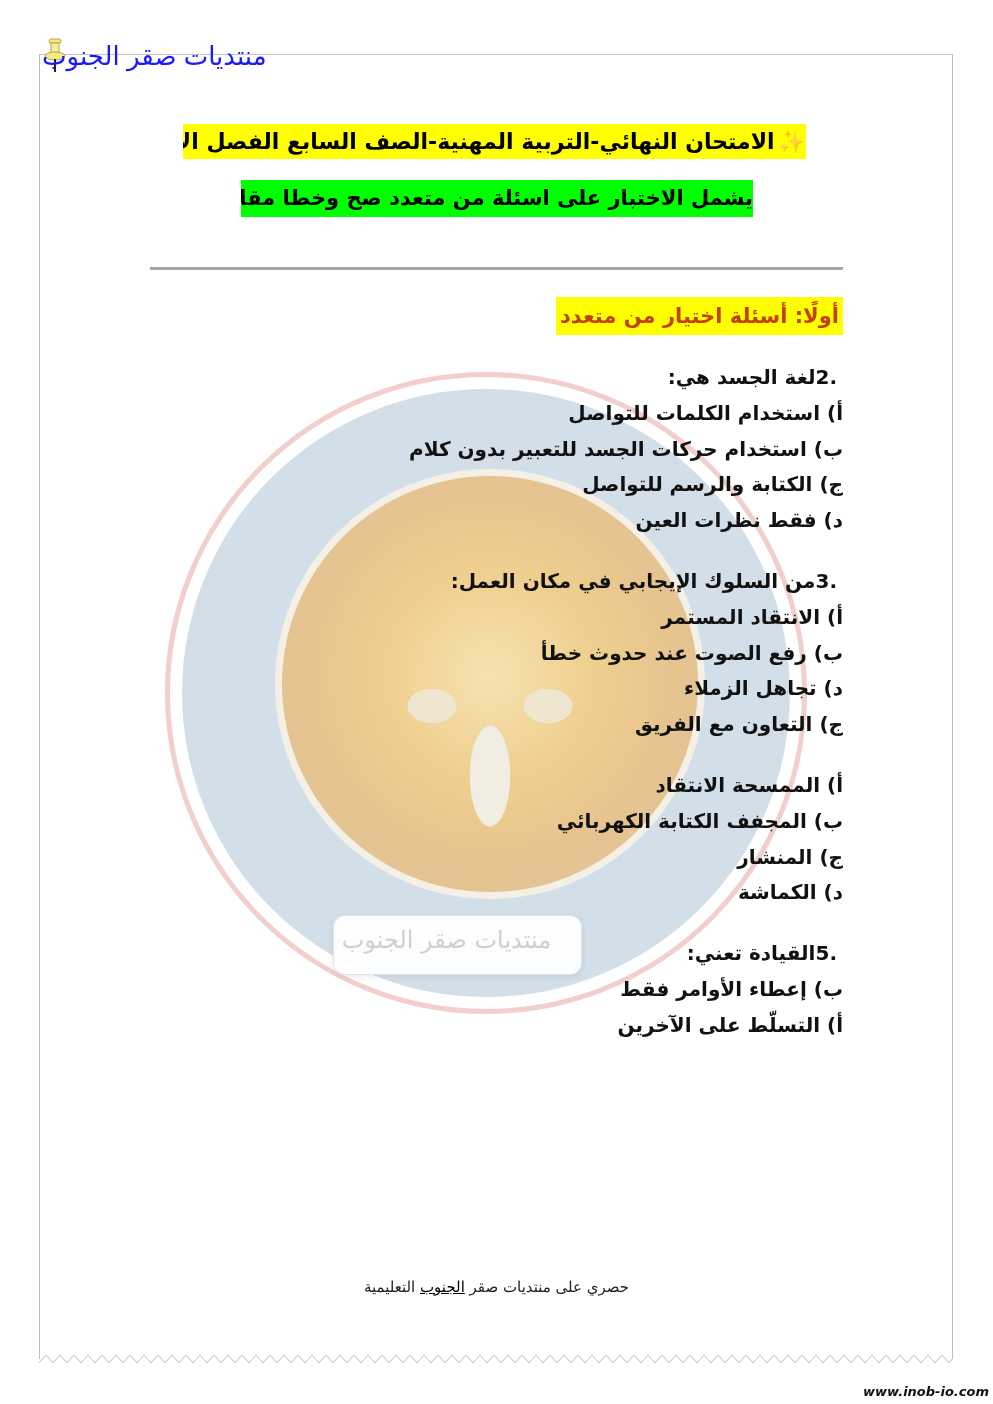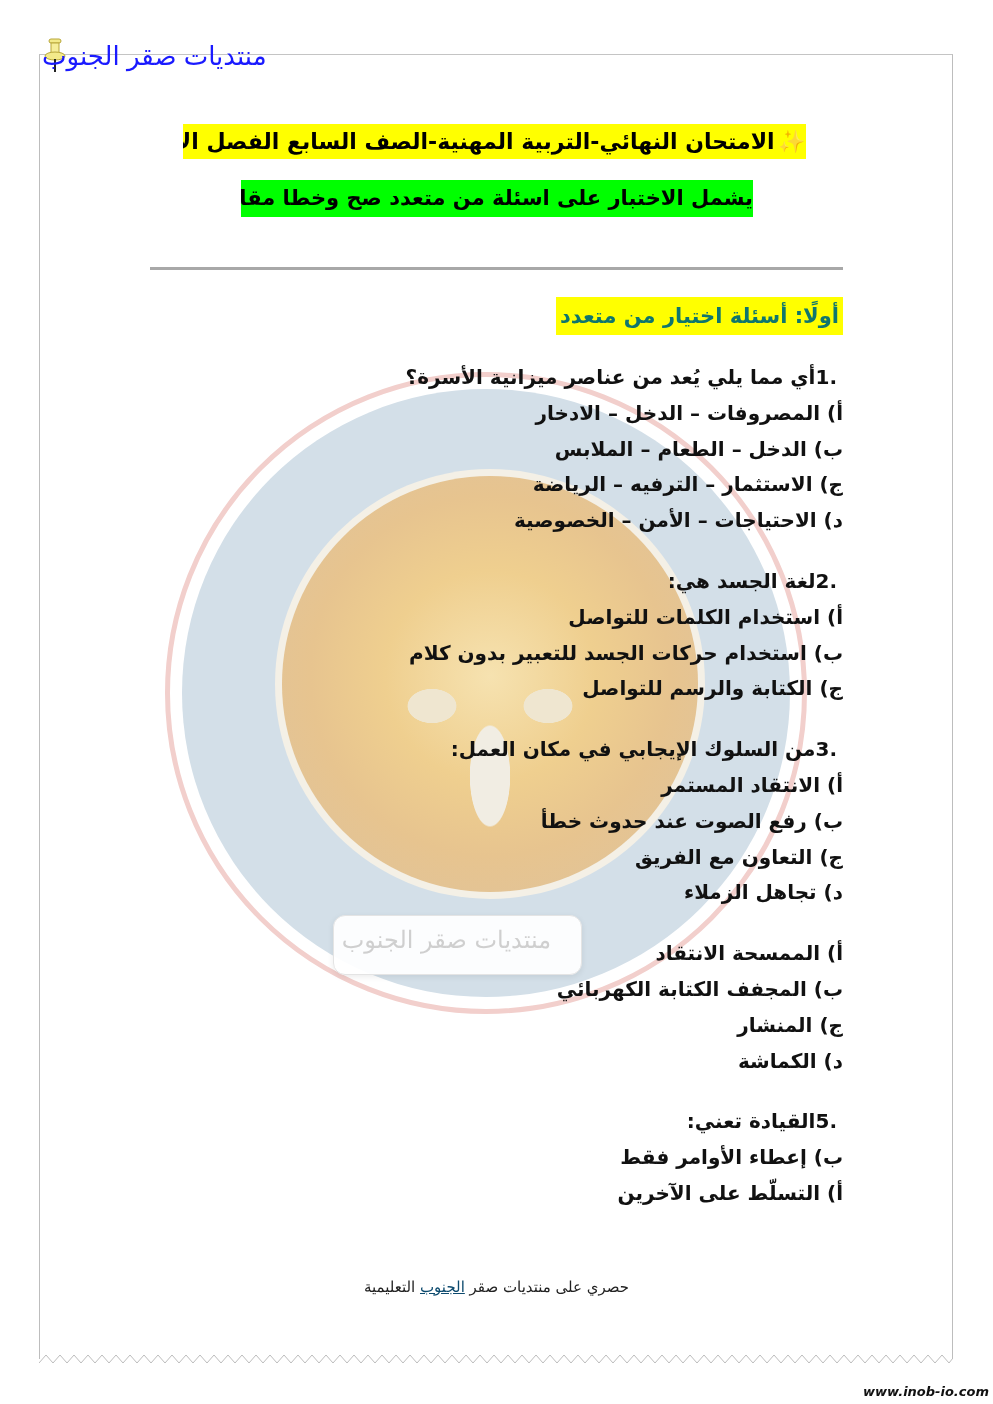--- a/index.html
+++ b/index.html
@@ -55,34 +55,34 @@
   .title-bar .sparkle { font-size: 22px; margin-left: 4px; }
   .subtitle-bar {
     position: absolute; left: 241px; top: 180px; width: 512px; height: 37px;
     background: #00ff00; direction: rtl; text-align: center;
     font-family: "DejaVu Sans", sans-serif; font-weight: bold; font-size: 21px; line-height: 37px; color: #000;
     white-space: nowrap; overflow: hidden;
   }
   .divider { position: absolute; left: 150px; top: 267px; width: 693px; height: 3px; background: #a8a8a8; }
   .section-heading {
     position: absolute; right: 150px; top: 297px; height: 38px; background: #ffff00; padding: 0 4px;
-    direction: rtl; font-weight: bold; font-size: 21px; line-height: 38px; color: #0f766e; white-space: nowrap; margin-left: 8px;
+    direction: rtl; font-weight: bold; font-size: 21px; line-height: 38px; color: #c2410c; white-space: nowrap; margin-left: 8px;
   }
   .questions { position: absolute; right: 150px; top: 360px; width: 560px; direction: rtl; text-align: right; }
   .question { margin-bottom: 25px; }
   .q-text, .opt {
     font-family: "DejaVu Sans", sans-serif; font-weight: bold; font-size: 20px; color: #111;
     line-height: 35.8px; white-space: nowrap;
   }
   .q-text { padding-right: 6px; }
   .footer-note {
     position: absolute; left: 0; width: 993px; top: 1278px; text-align: center; direction: rtl;
     font-family: "DejaVu Serif", serif; font-size: 15px; color: #222;
   }
-  .footer-note .link { color: #0c4a6e; text-decoration: underline; }
+  .footer-note .link { color: #000000; text-decoration: underline; }
   .site-url {
     position: absolute; right: 4px; top: 1384px; font-family: "DejaVu Sans", sans-serif; font-style: italic;
     font-weight: bold; font-size: 13px; color: #111;
   }
 </style>
 </head>
 <body>
 
 <div class="frame"></div>
 <svg class="zigzag" viewBox="0 0 914 12" preserveAspectRatio="none">
@@ -110,38 +110,32 @@
   <span class="sparkle">✨</span><span>الامتحان النهائي-التربية المهنية-الصف السابع الفصل الاول</span>
 </div>
 <div class="subtitle-bar">يشمل الاختبار على اسئلة من متعدد صح وخطا مقالية</div>
 
 <div class="divider"></div>
 
 <div class="section-heading">أولًا: أسئلة اختيار من متعدد</div>
 
 <div class="questions">
   <div class="question">
-    <div class="q-text">.1أي مما يلي يُعد من عناصر ميزانية الأسرة؟</div>
-    <div class="opt">أ) المصروفات – الدخل – الادخار</div>
-    <div class="opt">ب) الدخل – الطعام – الملابس</div>
-    <div class="opt">ج) الاستثمار – الترفيه – الرياضة</div>
-    <div class="opt">د) الاحتياجات – الأمن – الخصوصية</div>
-  </div>
-  <div class="question">
     <div class="q-text">.2لغة الجسد هي:</div>
     <div class="opt">أ) استخدام الكلمات للتواصل</div>
     <div class="opt">ب) استخدام حركات الجسد للتعبير بدون كلام</div>
     <div class="opt">ج) الكتابة والرسم للتواصل</div>
+    <div class="opt">د) فقط نظرات العين</div>
   </div>
   <div class="question">
     <div class="q-text">.3من السلوك الإيجابي في مكان العمل:</div>
     <div class="opt">أ) الانتقاد المستمر</div>
     <div class="opt">ب) رفع الصوت عند حدوث خطأ</div>
+    <div class="opt">د) تجاهل الزملاء</div>
     <div class="opt">ج) التعاون مع الفريق</div>
-    <div class="opt">د) تجاهل الزملاء</div>
   </div>
   <div class="question">
     <div class="opt">أ) الممسحة الانتقاد</div>
     <div class="opt">ب) المجفف الكتابة الكهربائي</div>
     <div class="opt">ج) المنشار</div>
     <div class="opt">د) الكماشة</div>
   </div>
   <div class="question">
     <div class="q-text">.5القيادة تعني:</div>
     <div class="opt">ب) إعطاء الأوامر فقط</div>

